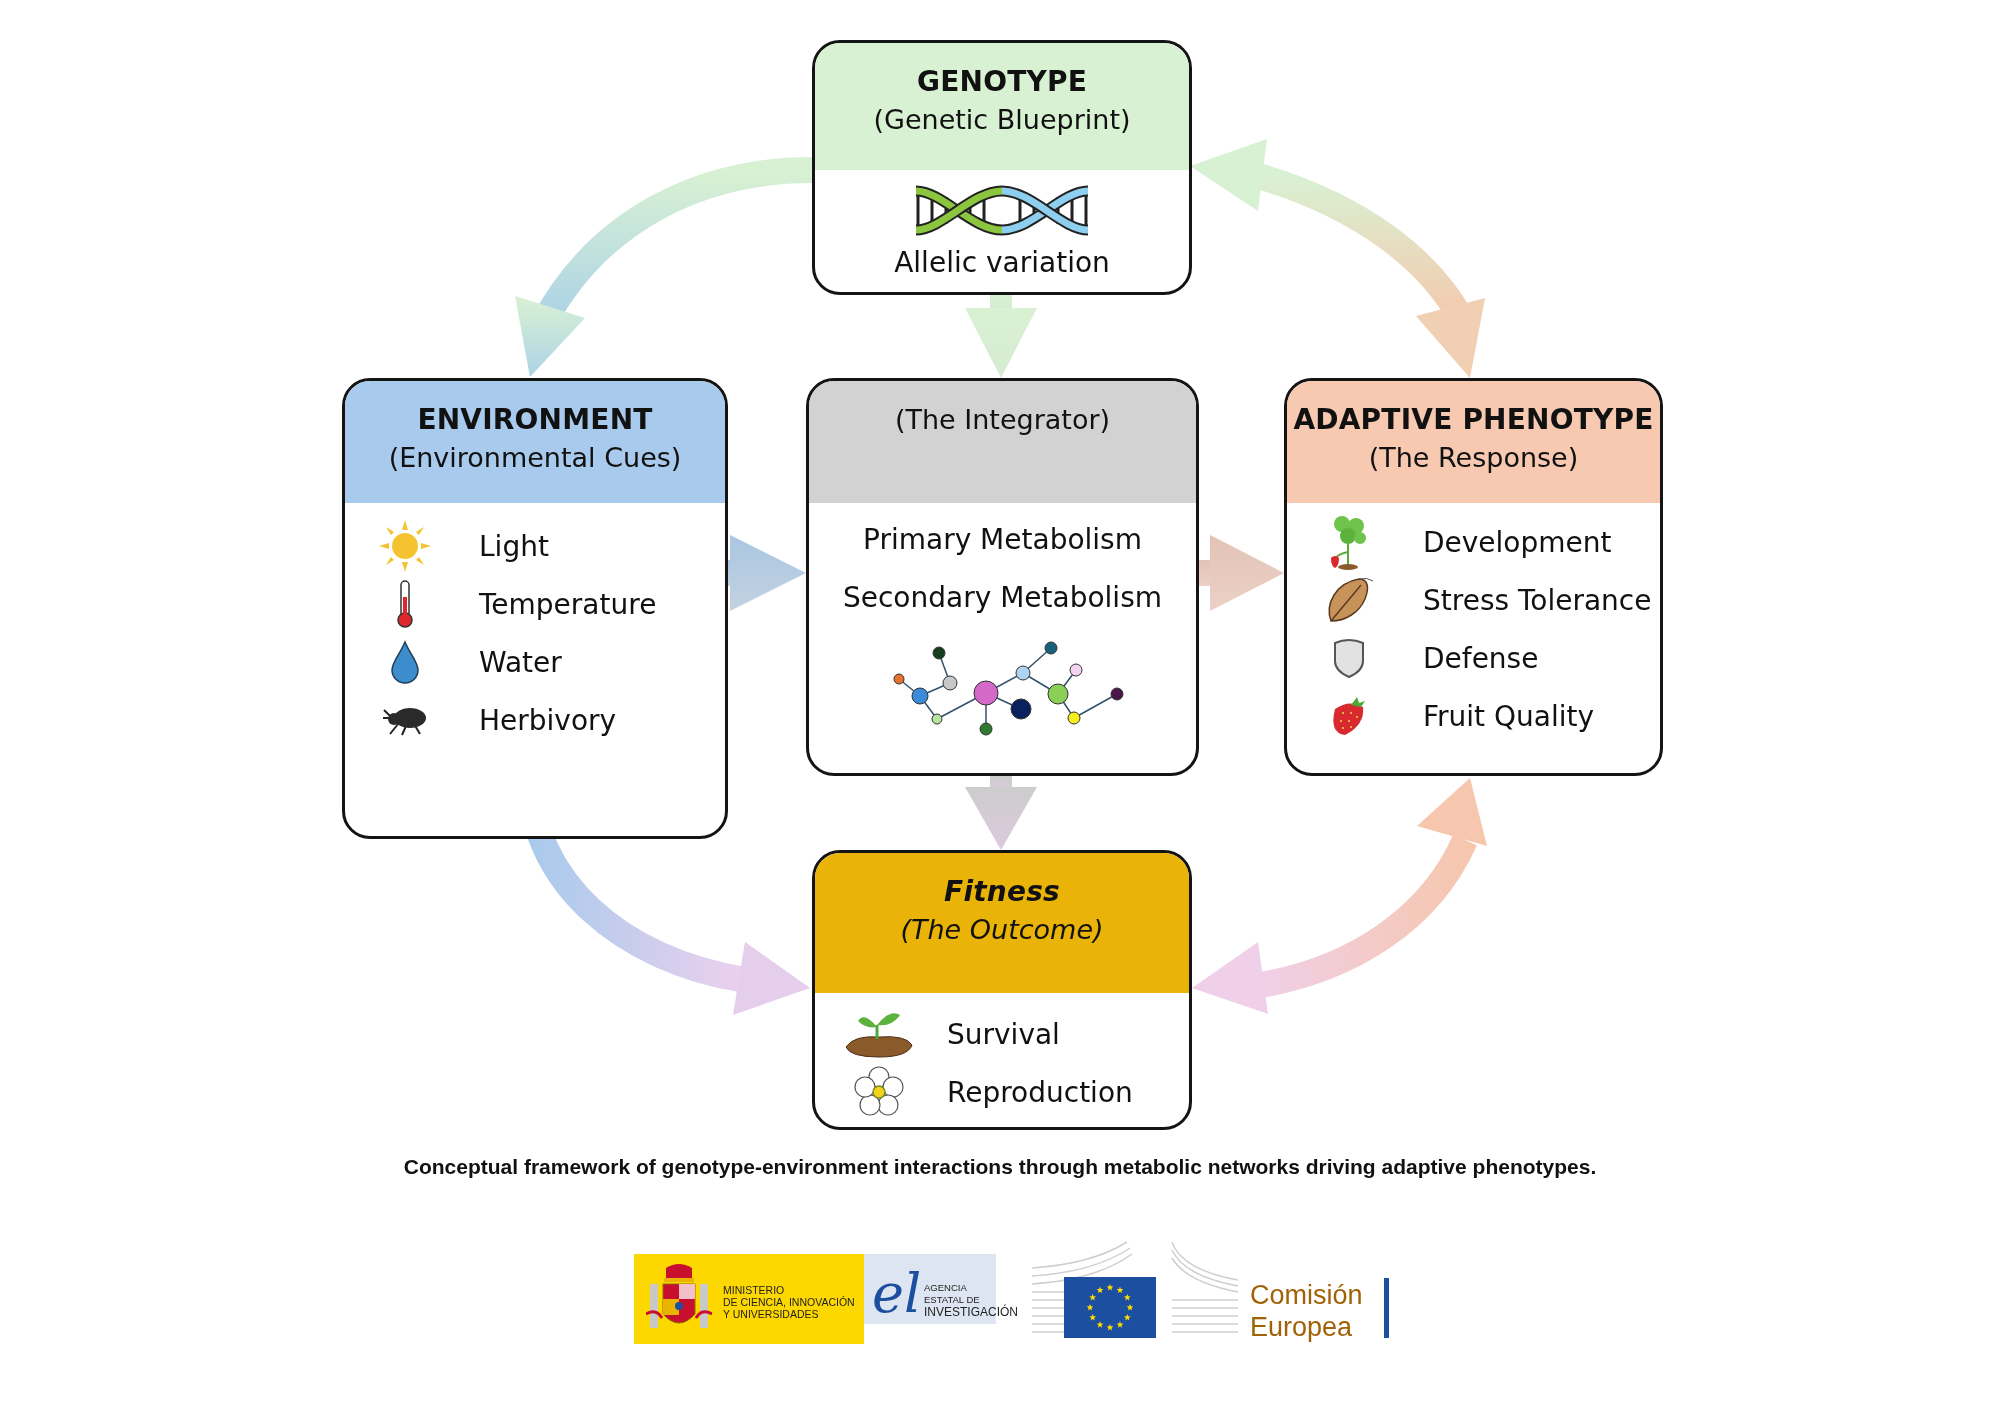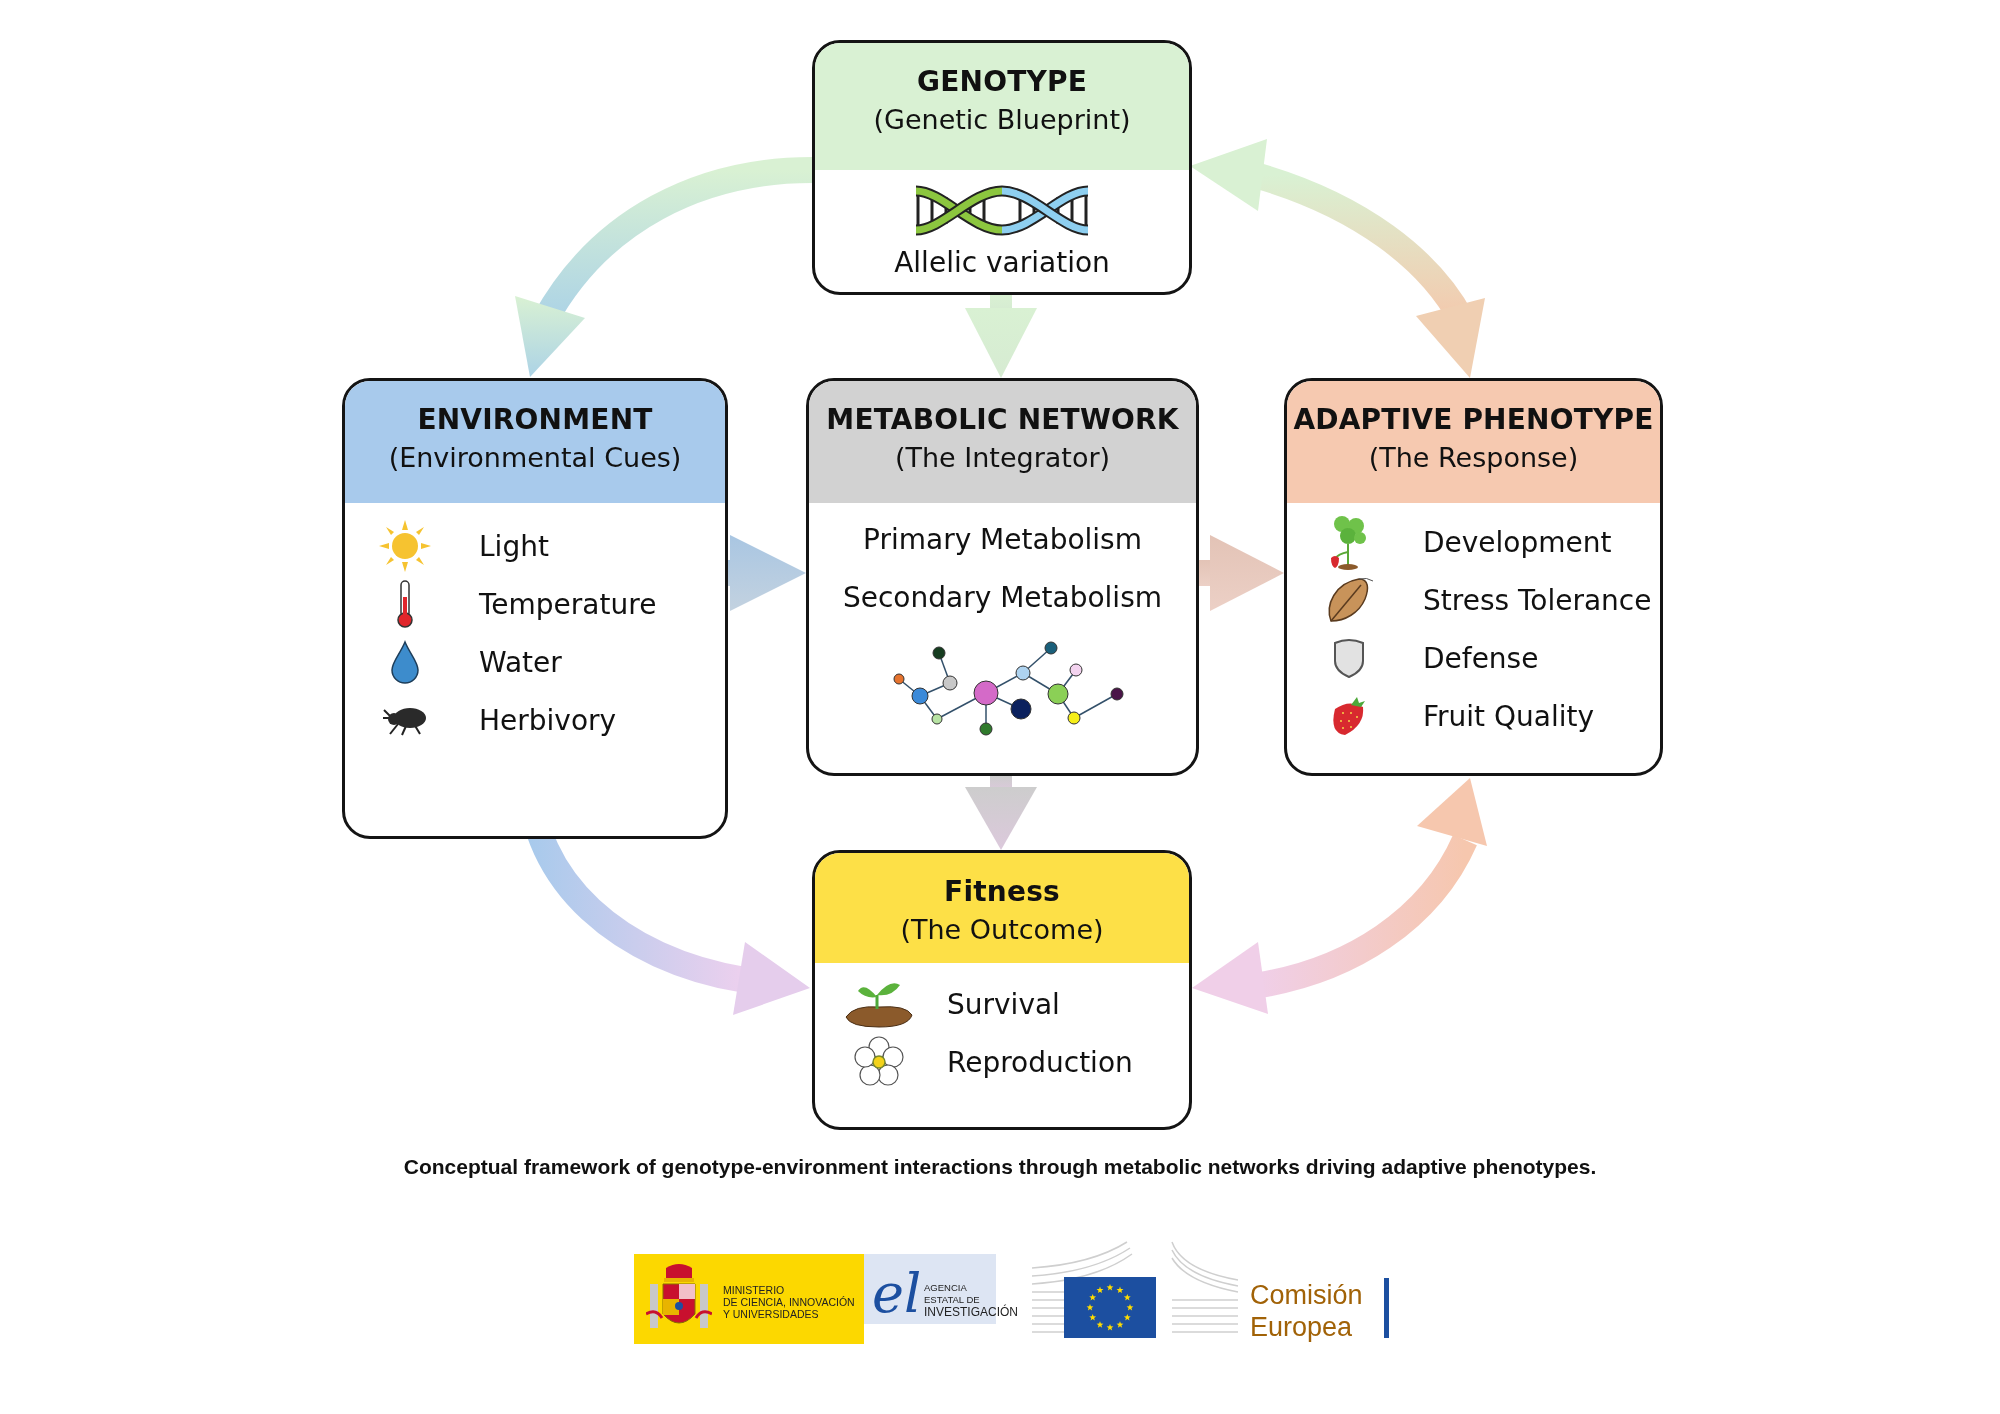--- a/index.html
+++ b/index.html
@@ -18,21 +18,21 @@
   .center-line { position: absolute; left: 0; right: 0; text-align: center; font-size: 28px; }
   #genotype { left: 812px; top: 40px; width: 380px; height: 255px; }
   #genotype .hdr { height: 127px; background: #d9f1d3; }
   #environment { left: 342px; top: 378px; width: 386px; height: 461px; }
   #environment .hdr { height: 122px; background: #a8caec; }
   #metabolic { left: 806px; top: 378px; width: 393px; height: 398px; }
   #metabolic .hdr { height: 122px; background: #d2d2d2; }
   #phenotype { left: 1284px; top: 378px; width: 379px; height: 398px; }
   #phenotype .hdr { height: 122px; background: #f6c9b0; }
   #fitness { left: 812px; top: 850px; width: 380px; height: 280px; }
-  #fitness .hdr { height: 110px; background: #fde047; }
+  #fitness .hdr { height: 140px; background: #eab308; font-style: italic; }
   #caption { position: absolute; left: 0; width: 2000px; top: 1155px; text-align: center;
              font-weight: bold; font-size: 21px; font-family: "Liberation Sans", sans-serif; }
   #logo-mciu { position: absolute; left: 634px; top: 1254px; width: 230px; height: 90px; background: #fcd800; }
   #logo-aei { position: absolute; left: 864px; top: 1254px; width: 132px; height: 70px; background: #dde5f3; }
   .logo-small { position: absolute; font-size: 10.5px; line-height: 12px; color: #222; font-family: "Liberation Sans", sans-serif; white-space: nowrap; }
   #logo-ec { position: absolute; left: 1022px; top: 1240px; width: 380px; height: 110px; }
   #ec-flag { position: absolute; left: 42px; top: 37px; width: 92px; height: 61px; background: #1c4fa0; }
   .ec-text { position: absolute; left: 228px; font-size: 27px; color: #a16207; font-family: "Liberation Sans", sans-serif; }
   #ec-bar { position: absolute; left: 362px; top: 38px; width: 5px; height: 60px; background: #1c4fa0; }
 </style>
@@ -204,21 +204,20 @@
           <ellipse cx="12" cy="15" rx="6" ry="6" fill="#2a2a2a"></ellipse>
         </svg>
       </span>
       <span class="lb">Herbivory</span>
     </div>
   </div>
 </div>
 
 <div class="box" id="metabolic">
   <div class="hdr">
-    <div class="t">METABOLIC NETWORK</div>
     <div class="s">(The Integrator)</div>
   </div>
   <div class="body">
     <div class="center-line" style="top:20px;">Primary Metabolism</div>
     <div class="center-line" style="top:78px;">Secondary Metabolism</div>
     <svg width="240" height="100" viewBox="0 0 240 100" style="position:absolute; left:78px; top:138px;">
       <g stroke="#33506a" stroke-width="1.5">
         <line x1="12" y1="38" x2="33" y2="55"></line>
           <line x1="33" y1="55" x2="63" y2="42"></line>
         <line x1="63" y1="42" x2="52" y2="12"></line>

